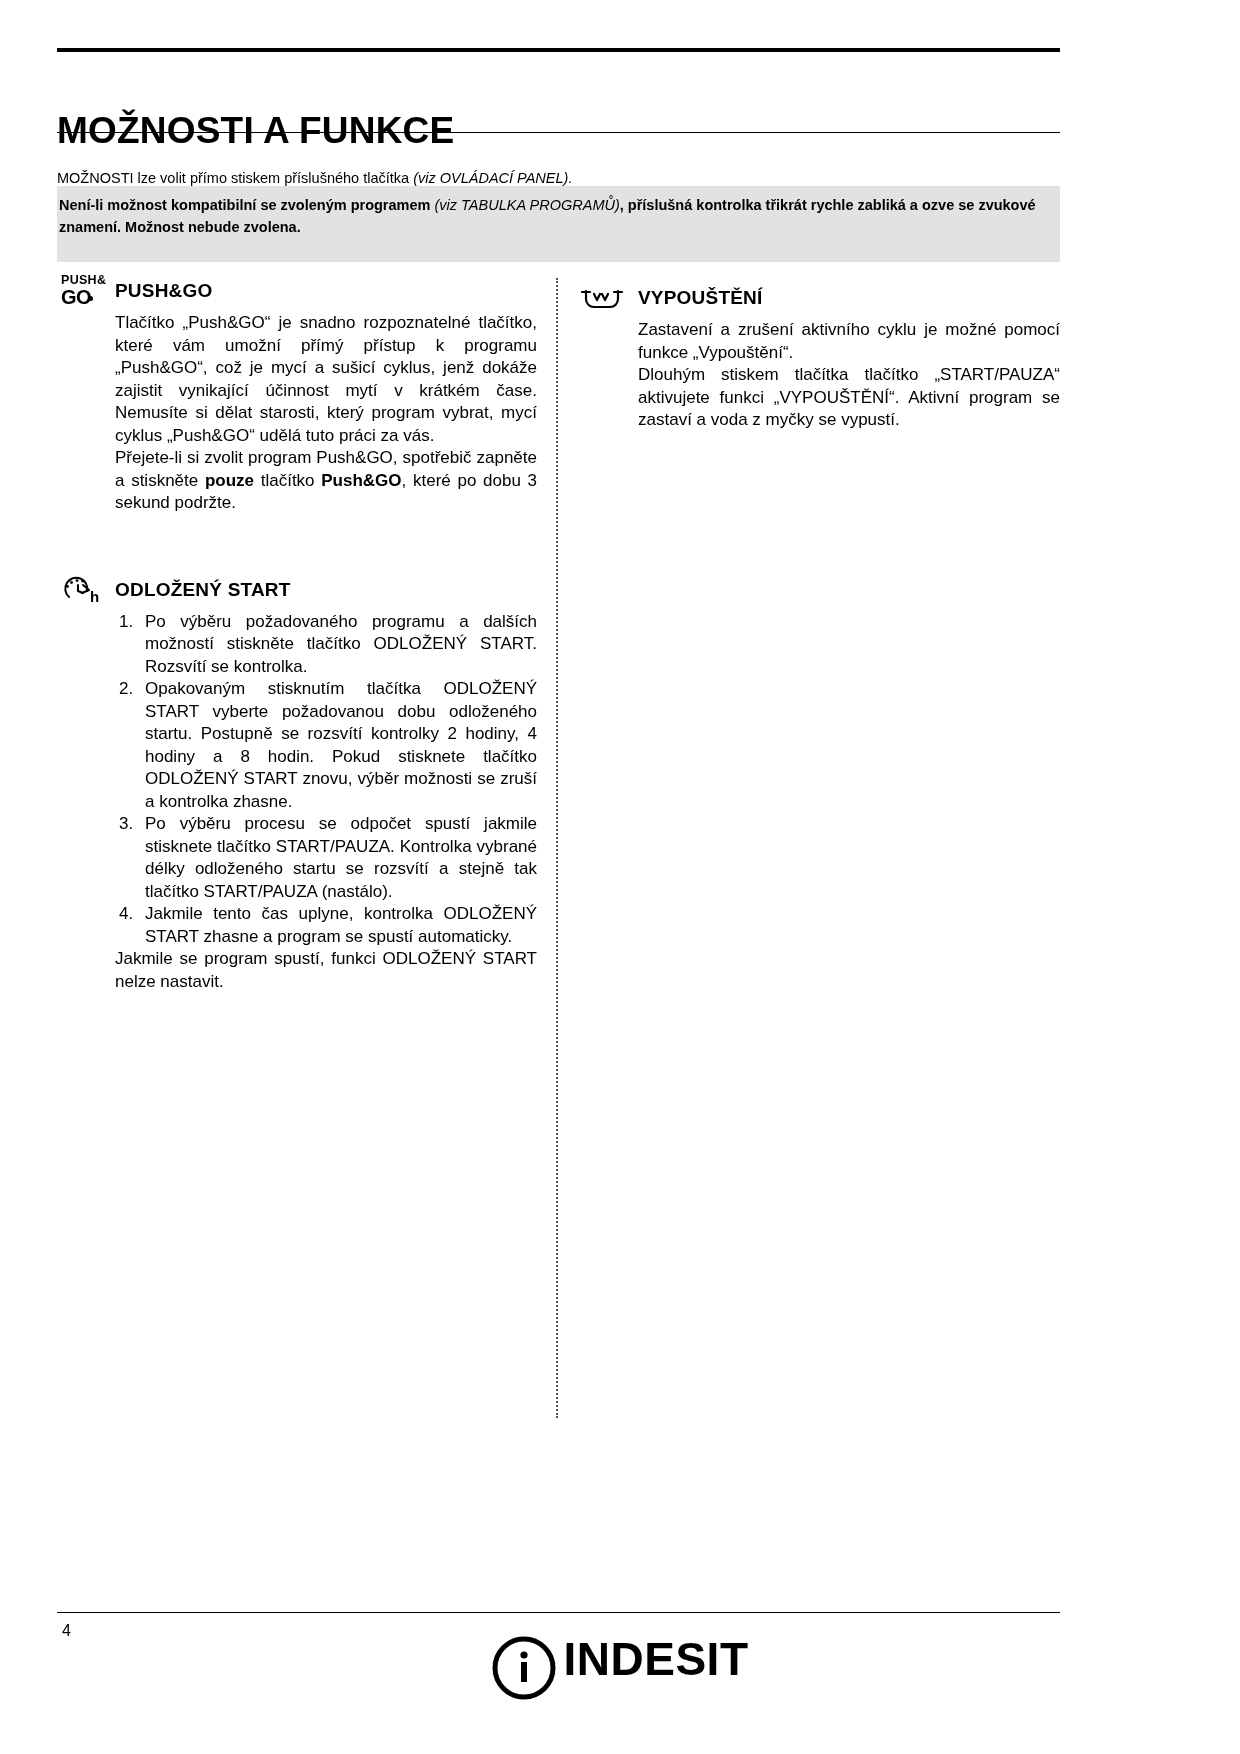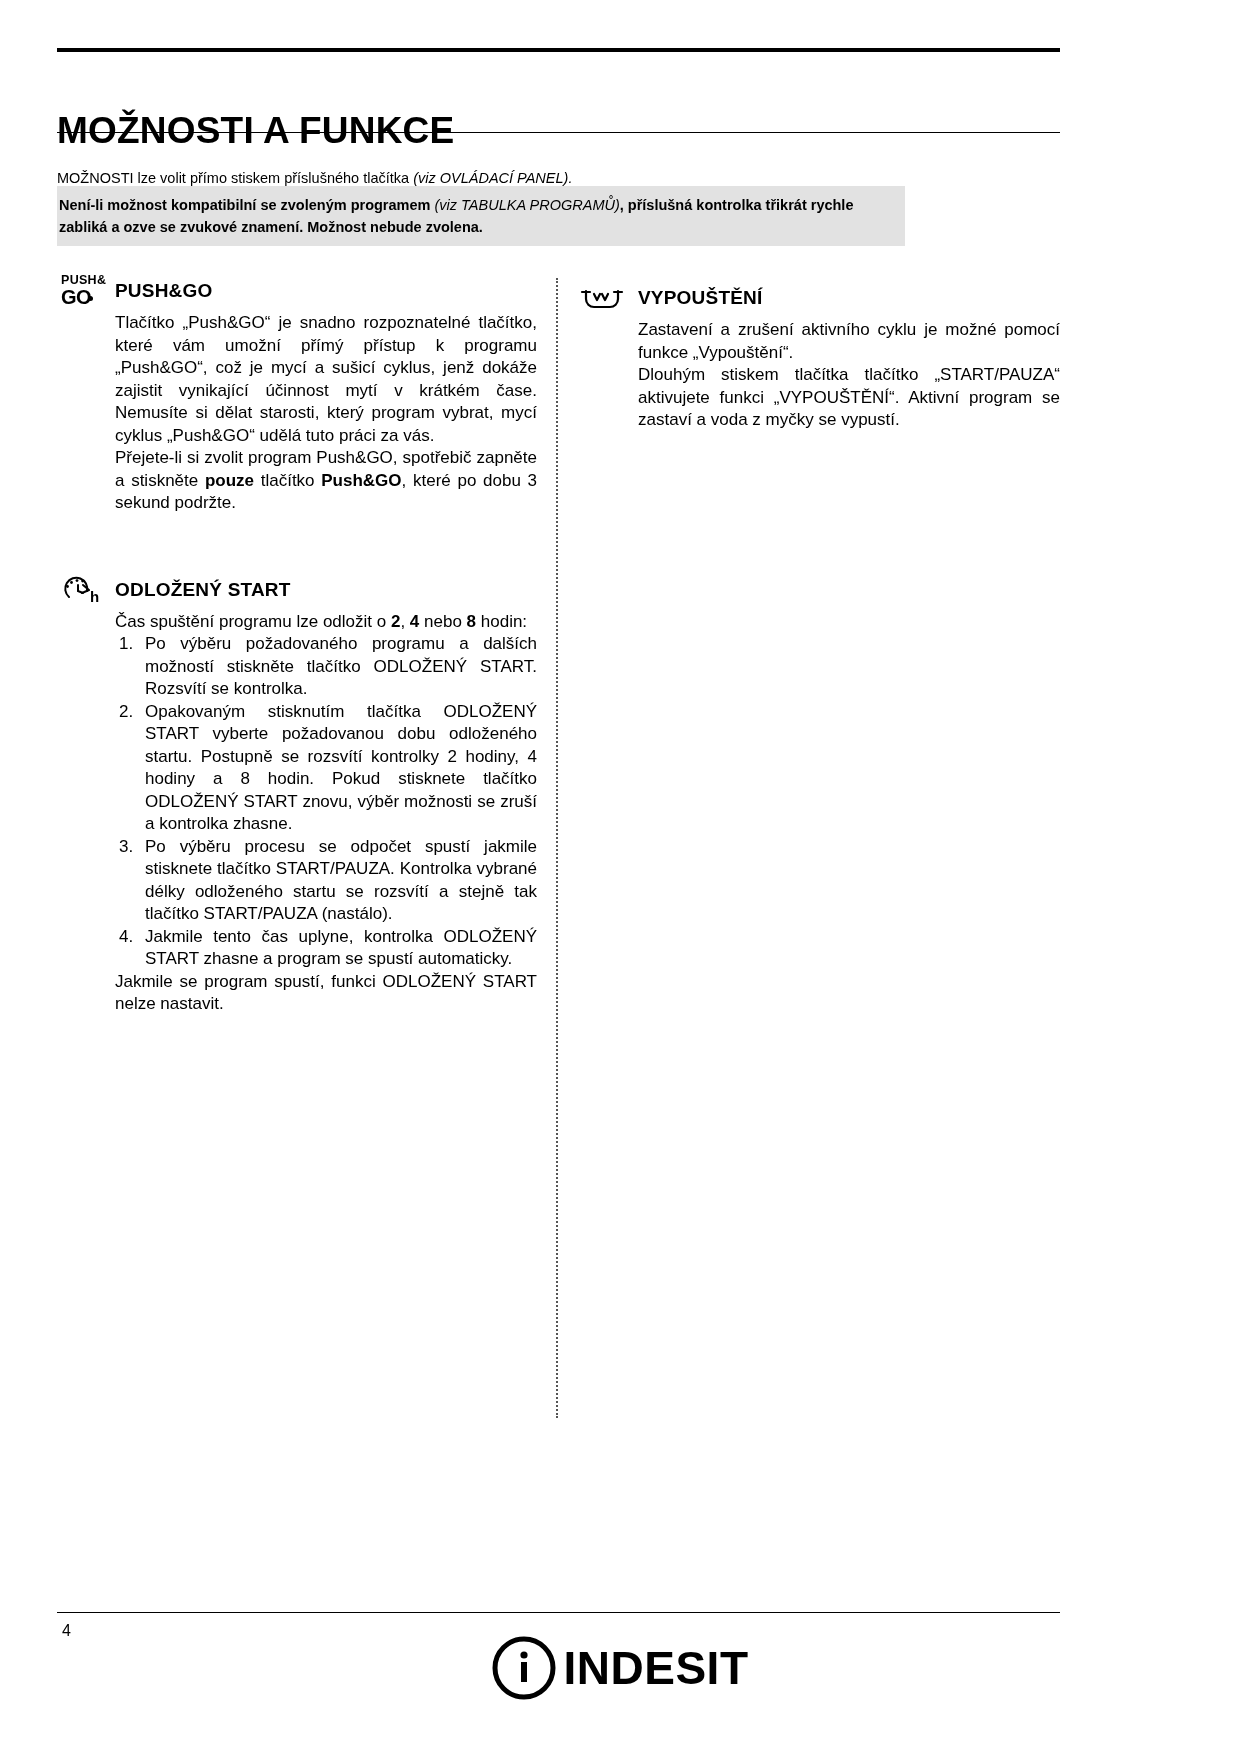--- a/index.html
+++ b/index.html
@@ -62,24 +62,24 @@
     font-size: 14.5px;
     line-height: 22px;
   }
   .intro .ital { font-style: italic; }
 
   
   .notice {
     position: absolute;
     left: 57px;
     top: 186px;
-    width: 848px;
+    width: 1003px;
     min-height: 52px;
     background: #e2e2e2;
-    padding: 8px 6px 8px 2px;
+    padding: 8px 6px 24px 2px;
     box-sizing: border-box;
     font-size: 14.5px;
     line-height: 22px;
     font-weight: bold;
   }
   .notice .ital-normal {
     font-style: italic;
     font-weight: normal;
   }
 
@@ -215,21 +215,20 @@
   .brand {
     position: absolute;
     left: 0;
     top: 1636px;
     width: 1240px;
     text-align: center;
     height: 70px;
   }
   .brand-inner {
     display: inline-flex;
-    align-items: center;
     gap: 8px;
   }
   .brand-text {
     font-size: 46px;
     font-weight: bold;
     letter-spacing: 0.5px;
     line-height: 46px;
   }
 </style>
 </head>
@@ -285,21 +284,20 @@
               <circle cx="14.5" cy="7.5" r="1.4"></circle>
               <circle cx="20" cy="5.6" r="1.4"></circle>
               <circle cx="25.6" cy="6" r="1.4"></circle>
             </g>
             <text x="33" y="27" font-family="Liberation Sans, sans-serif" font-size="15" font-weight="bold" fill="#000">h</text>
           </svg>
         </div>
         <div class="feature-title">ODLOŽENÝ START</div>
       </div>
       <div class="feature-body">
-        <p><span>Čas spuštění programu lze odložit o </span><b>2</b><span>, </span><b>4</b><span> nebo </span><b>8</b><span> hodin:</span></p>
         <ol class="steps">
           <li>Po výběru požadovaného programu a dalších možností stiskněte tlačítko ODLOŽENÝ START. Rozsvítí se kontrolka.</li>
           <li>Opakovaným stisknutím tlačítka ODLOŽENÝ START vyberte požadovanou dobu odloženého startu. Postupně se rozsvítí kontrolky 2 hodiny, 4 hodiny a 8 hodin. Pokud stisknete tlačítko ODLOŽENÝ START znovu, výběr možnosti se zruší a kontrolka zhasne.</li>
           <li>Po výběru procesu se odpočet spustí jakmile stisknete tlačítko START/PAUZA. Kontrolka vybrané délky odloženého startu se rozsvítí a stejně tak tlačítko START/PAUZA (nastálo).</li>
           <li>Jakmile tento čas uplyne, kontrolka ODLOŽENÝ START zhasne a program se spustí automaticky.</li>
         </ol>
         <p class="after-list-bold">Jakmile se program spustí, funkci ODLOŽENÝ START nelze nastavit.</p>
       </div>
     </div>
 

